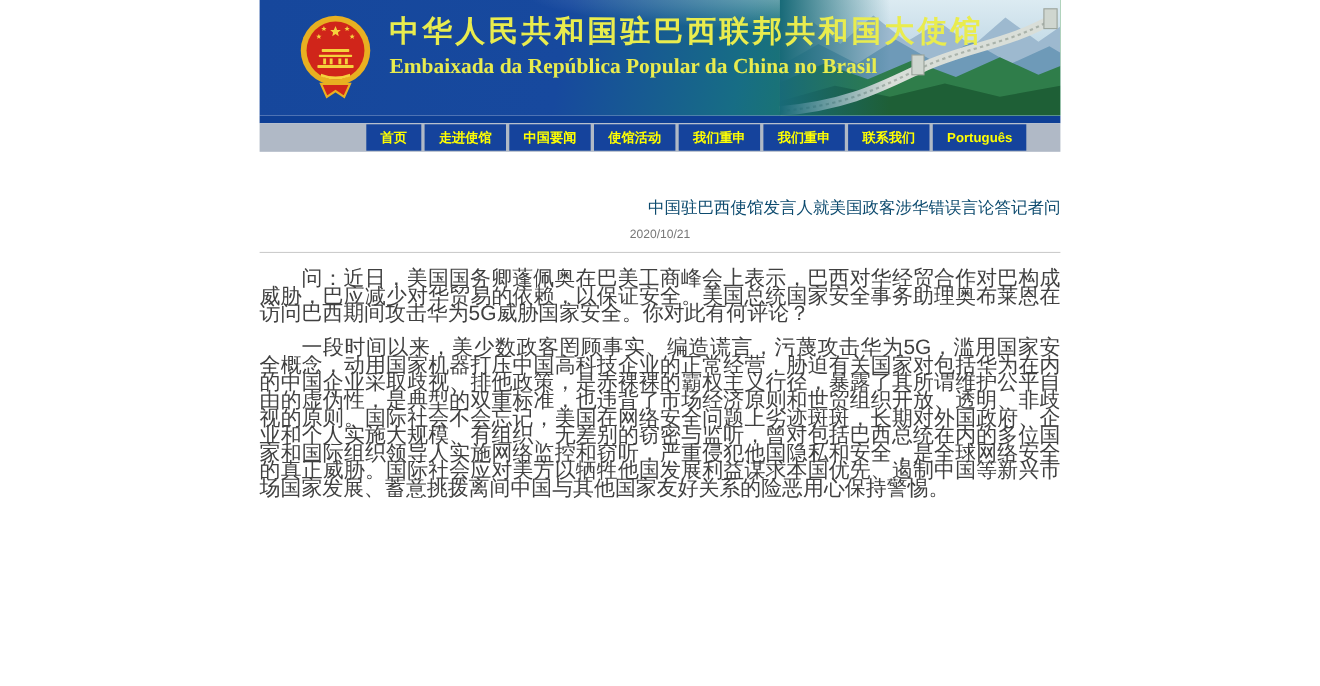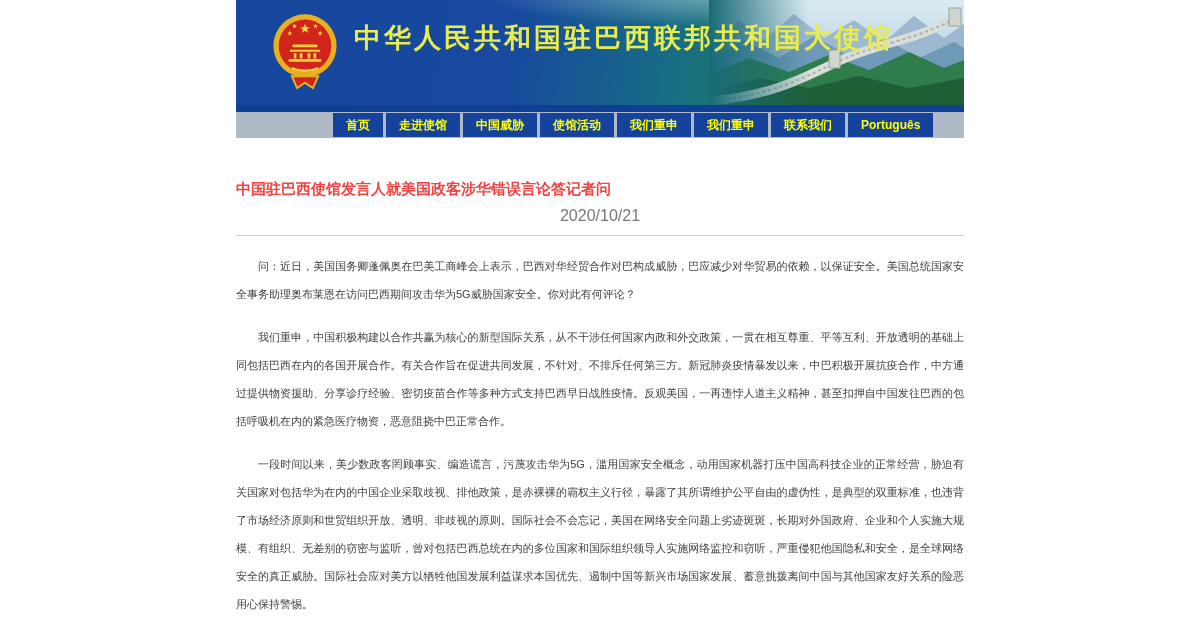--- a/index.html
+++ b/index.html
@@ -21,21 +21,21 @@
     content: ""; position: absolute; left: 30%; top: -30px; width: 70%; height: 60px;
     background: radial-gradient(ellipse at 55% 40%, rgba(214,232,240,.50), rgba(214,232,240,0) 65%);
     pointer-events: none;
   }
   .banner-landscape { position: absolute; right: 0; top: 0; width: 255px; height: 105px; }
   .banner-fade {
     position: absolute; right: 155px; top: 0; width: 100px; height: 105px;
     background: linear-gradient(to right, rgba(24,106,120,1), rgba(24,106,120,0));
   }
   .emblem { position: absolute; left: 36px; top: 13px; width: 66px; height: 79px; }
-  .banner-titles { position: absolute; left: 118px; top: 20px; }
+  .banner-titles { position: absolute; left: 118px; top: 10px; }
   .site-title-zh {
     color: #e9ec4e; font-size: 27px; font-weight: bold; letter-spacing: 3px;
     font-family: "Liberation Serif", "DejaVu Serif", serif; white-space: nowrap;
   }
   .site-title-pt {
     color: #e9ec4e; font-size: 19.5px; font-weight: bold; margin-top: 4px;
     font-family: "Liberation Serif", "DejaVu Serif", serif; white-space: nowrap;
   }
   .banner-strip { height: 7px; background: #0e3f95; }
 
@@ -51,27 +51,27 @@
   }
 
   
   .breadcrumb { margin: 14px 0 0 2px; font-size: 12px; color: #3664b0; }
   .breadcrumb a { color: #3664b0; text-decoration: none; cursor: pointer; }
   .crumb-sep { margin: 0 4px; color: #3664b0; }
 
   
   .article { margin-top: 42px; }
   .article-title {
-    text-align: left; font-size: 15px; font-weight: bold; color: #ef4444;
+    text-align: right; font-size: 15px; font-weight: normal; color: #0c4a6e;
     margin: 0 0 8px 0;
   }
-  .article-date { text-align: center; font-size: 16px; color: #777777; }
+  .article-date { text-align: center; font-size: 11px; color: #777777; }
   .article-divider { border: none; border-top: 1px solid #cccccc; margin: 10px 0 16px 0; }
   .article-body p {
-    font-size: 11px; color: #404040; line-height: 28px; text-align: justify;
+    font-size: 19px; color: #404040; line-height: 16px; text-align: justify;
     text-indent: 2em; margin: 0 0 15px 0;
   }
 </style>
 </head>
 <body>
 
 <div class="page">
 
   <div class="banner">
 
@@ -110,40 +110,40 @@
         <rect x="42" y="61" width="4" height="8"></rect>
         <rect x="54" y="61" width="4" height="8"></rect>
         <rect x="63" y="61" width="4" height="8"></rect>
         <rect x="25" y="70" width="50" height="4" rx="1"></rect>
         <path d="M30,82 Q50,90 70,82 L70,86 Q50,94 30,86 Z"></path>
       </g>
     </svg>
 
     <div class="banner-titles">
       <div class="site-title-zh">中华人民共和国驻巴西联邦共和国大使馆</div>
+      <div class="site-title-pt">Embaixada da República Popular da China no Brasil</div>
     </div>
   </div>
   <div class="banner-strip"></div>
 
   <div class="navbar">
     <div class="nav-btn">首页</div>
     <div class="nav-btn">走进使馆</div>
-    <div class="nav-btn">中国威胁</div>
+    <div class="nav-btn">中国要闻</div>
     <div class="nav-btn">使馆活动</div>
     <div class="nav-btn">我们重申</div>
     <div class="nav-btn">我们重申</div>
     <div class="nav-btn">联系我们</div>
     <div class="nav-btn">Português</div>
   </div>
 
 
   <div class="article">
     <h1 class="article-title">中国驻巴西使馆发言人就美国政客涉华错误言论答记者问</h1>
     <div class="article-date">2020/10/21</div>
     <hr class="article-divider">
     <div class="article-body">
       <p>问：近日，美国国务卿蓬佩奥在巴美工商峰会上表示，巴西对华经贸合作对巴构成威胁，巴应减少对华贸易的依赖，以保证安全。美国总统国家安全事务助理奥布莱恩在访问巴西期间攻击华为5G威胁国家安全。你对此有何评论？</p>
-      <p>我们重申，中国积极构建以合作共赢为核心的新型国际关系，从不干涉任何国家内政和外交政策，一贯在相互尊重、平等互利、开放透明的基础上同包括巴西在内的各国开展合作。有关合作旨在促进共同发展，不针对、不排斥任何第三方。新冠肺炎疫情暴发以来，中巴积极开展抗疫合作，中方通过提供物资援助、分享诊疗经验、密切疫苗合作等多种方式支持巴西早日战胜疫情。反观美国，一再违悖人道主义精神，甚至扣押自中国发往巴西的包括呼吸机在内的紧急医疗物资，恶意阻挠中巴正常合作。</p>
       <p>一段时间以来，美少数政客罔顾事实、编造谎言，污蔑攻击华为5G，滥用国家安全概念，动用国家机器打压中国高科技企业的正常经营，胁迫有关国家对包括华为在内的中国企业采取歧视、排他政策，是赤裸裸的霸权主义行径，暴露了其所谓维护公平自由的虚伪性，是典型的双重标准，也违背了市场经济原则和世贸组织开放、透明、非歧视的原则。国际社会不会忘记，美国在网络安全问题上劣迹斑斑，长期对外国政府、企业和个人实施大规模、有组织、无差别的窃密与监听，曾对包括巴西总统在内的多位国家和国际组织领导人实施网络监控和窃听，严重侵犯他国隐私和安全，是全球网络安全的真正威胁。国际社会应对美方以牺牲他国发展利益谋求本国优先、遏制中国等新兴市场国家发展、蓄意挑拨离间中国与其他国家友好关系的险恶用心保持警惕。</p>
     </div>
   </div>
 
 </div>
 
 </body></html>

